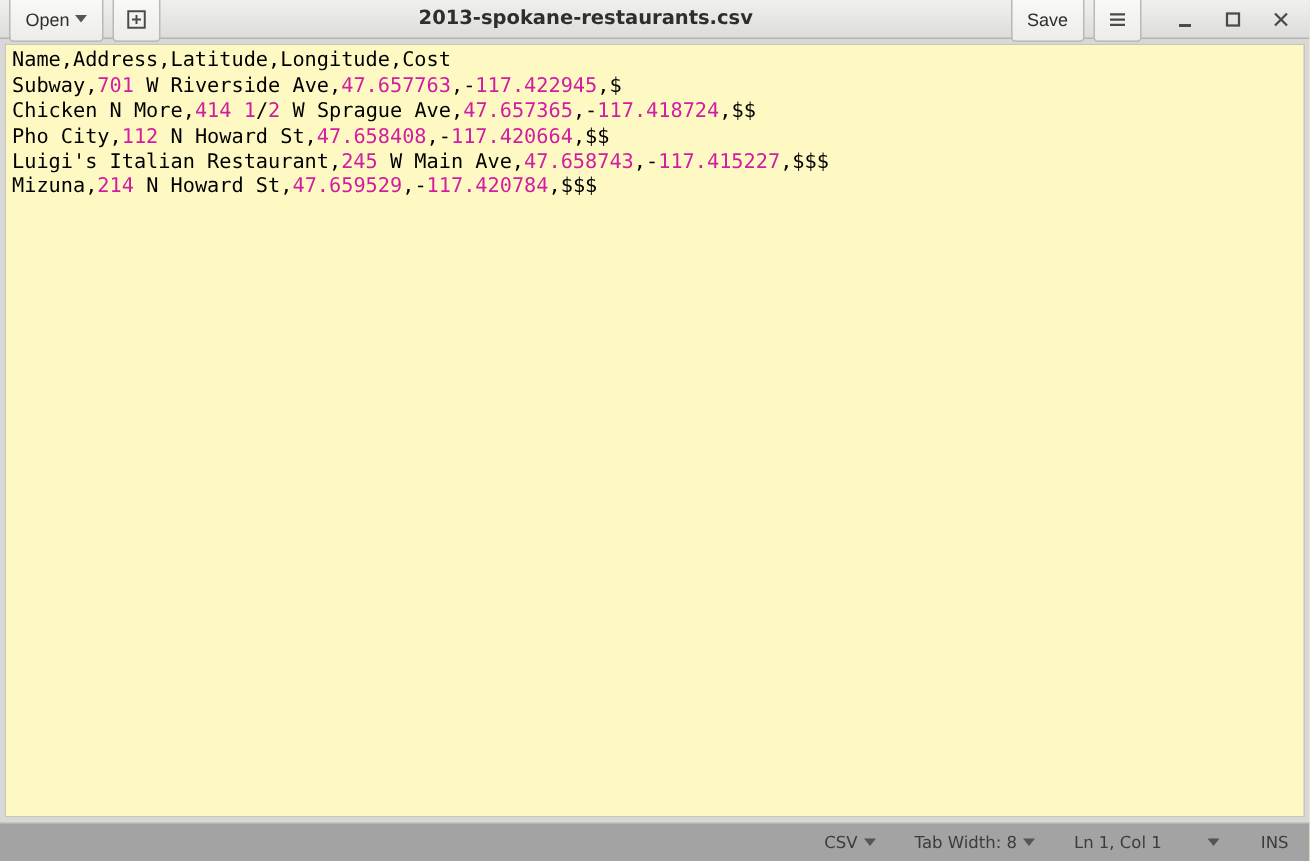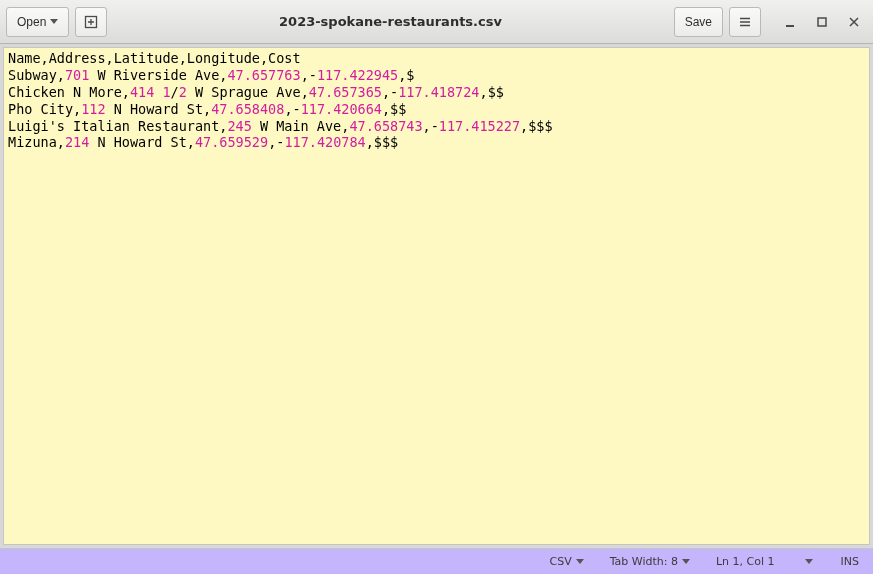--- a/index.html
+++ b/index.html
@@ -7,21 +7,21 @@
   font-family: "DejaVu Sans", "Liberation Sans", sans-serif;
   font-size: 12px;
   background: #d8d8d6;
   width: 873px;
   height: 574px;
   overflow: hidden;
   display: flex;
   flex-direction: column;
 }
 .headerbar {
-  height: 44px;
+  height: 26px;
   background: linear-gradient(to bottom, #f0f0ef, #dcdcda);
   border-bottom: 1px solid #b5b5b3;
   display: flex;
   align-items: center;
   padding: 0 6px;
   gap: 6px;
 }
 .btn {
   background: linear-gradient(to bottom, #f9f9f8, #ececea);
   border: 1px solid #b9b9b7;
@@ -62,21 +62,21 @@
   font-family: "DejaVu Sans Mono", "Liberation Mono", monospace;
   font-size: 13.5px;
   line-height: 1.25;
   color: #000;
   overflow: auto;
   white-space: pre;
 }
 .num { color: #d31da0; }
 .statusbar {
   height: 26px;
-  background: #c4b5fd;
+  background: #a3a3a3;
   border-top: 1px solid #c5c5c3;
   display: flex;
   align-items: center;
   font-size: 11px;
   color: #3c3c3a;
   padding: 0 8px;
   gap: 18px;
 }
 .statusbar .flex { flex: 1; }
 .dropdown {
@@ -97,21 +97,21 @@
     <span>Open</span>
     <span class="tri-down"></span>
   </button>
   <button class="btn icon-only">
     <svg width="14" height="14" viewBox="0 0 14 14">
       <rect x="1.5" y="1.5" width="11" height="11" fill="none" stroke="#4a4a48" stroke-width="1.3"></rect>
       <path d="M7 4v6M4 7h6" stroke="#4a4a48" stroke-width="1.3"></path>
     </svg>
   </button>
   <div class="title-block">
-    <div class="title-main">2023-spokane-restaurants.csv</div>
+    <div class="title-main">2013-spokane-restaurants.csv</div>
   </div>
   <button class="btn">
     <span>Save</span>
   </button>
   <button class="btn icon-only">
     <svg width="14" height="14" viewBox="0 0 14 14">
       <path d="M2 3.5h10M2 7h10M2 10.5h10" stroke="#4a4a48" stroke-width="1.5"></path>
     </svg>
   </button>
   <div class="spacer-small"></div>

